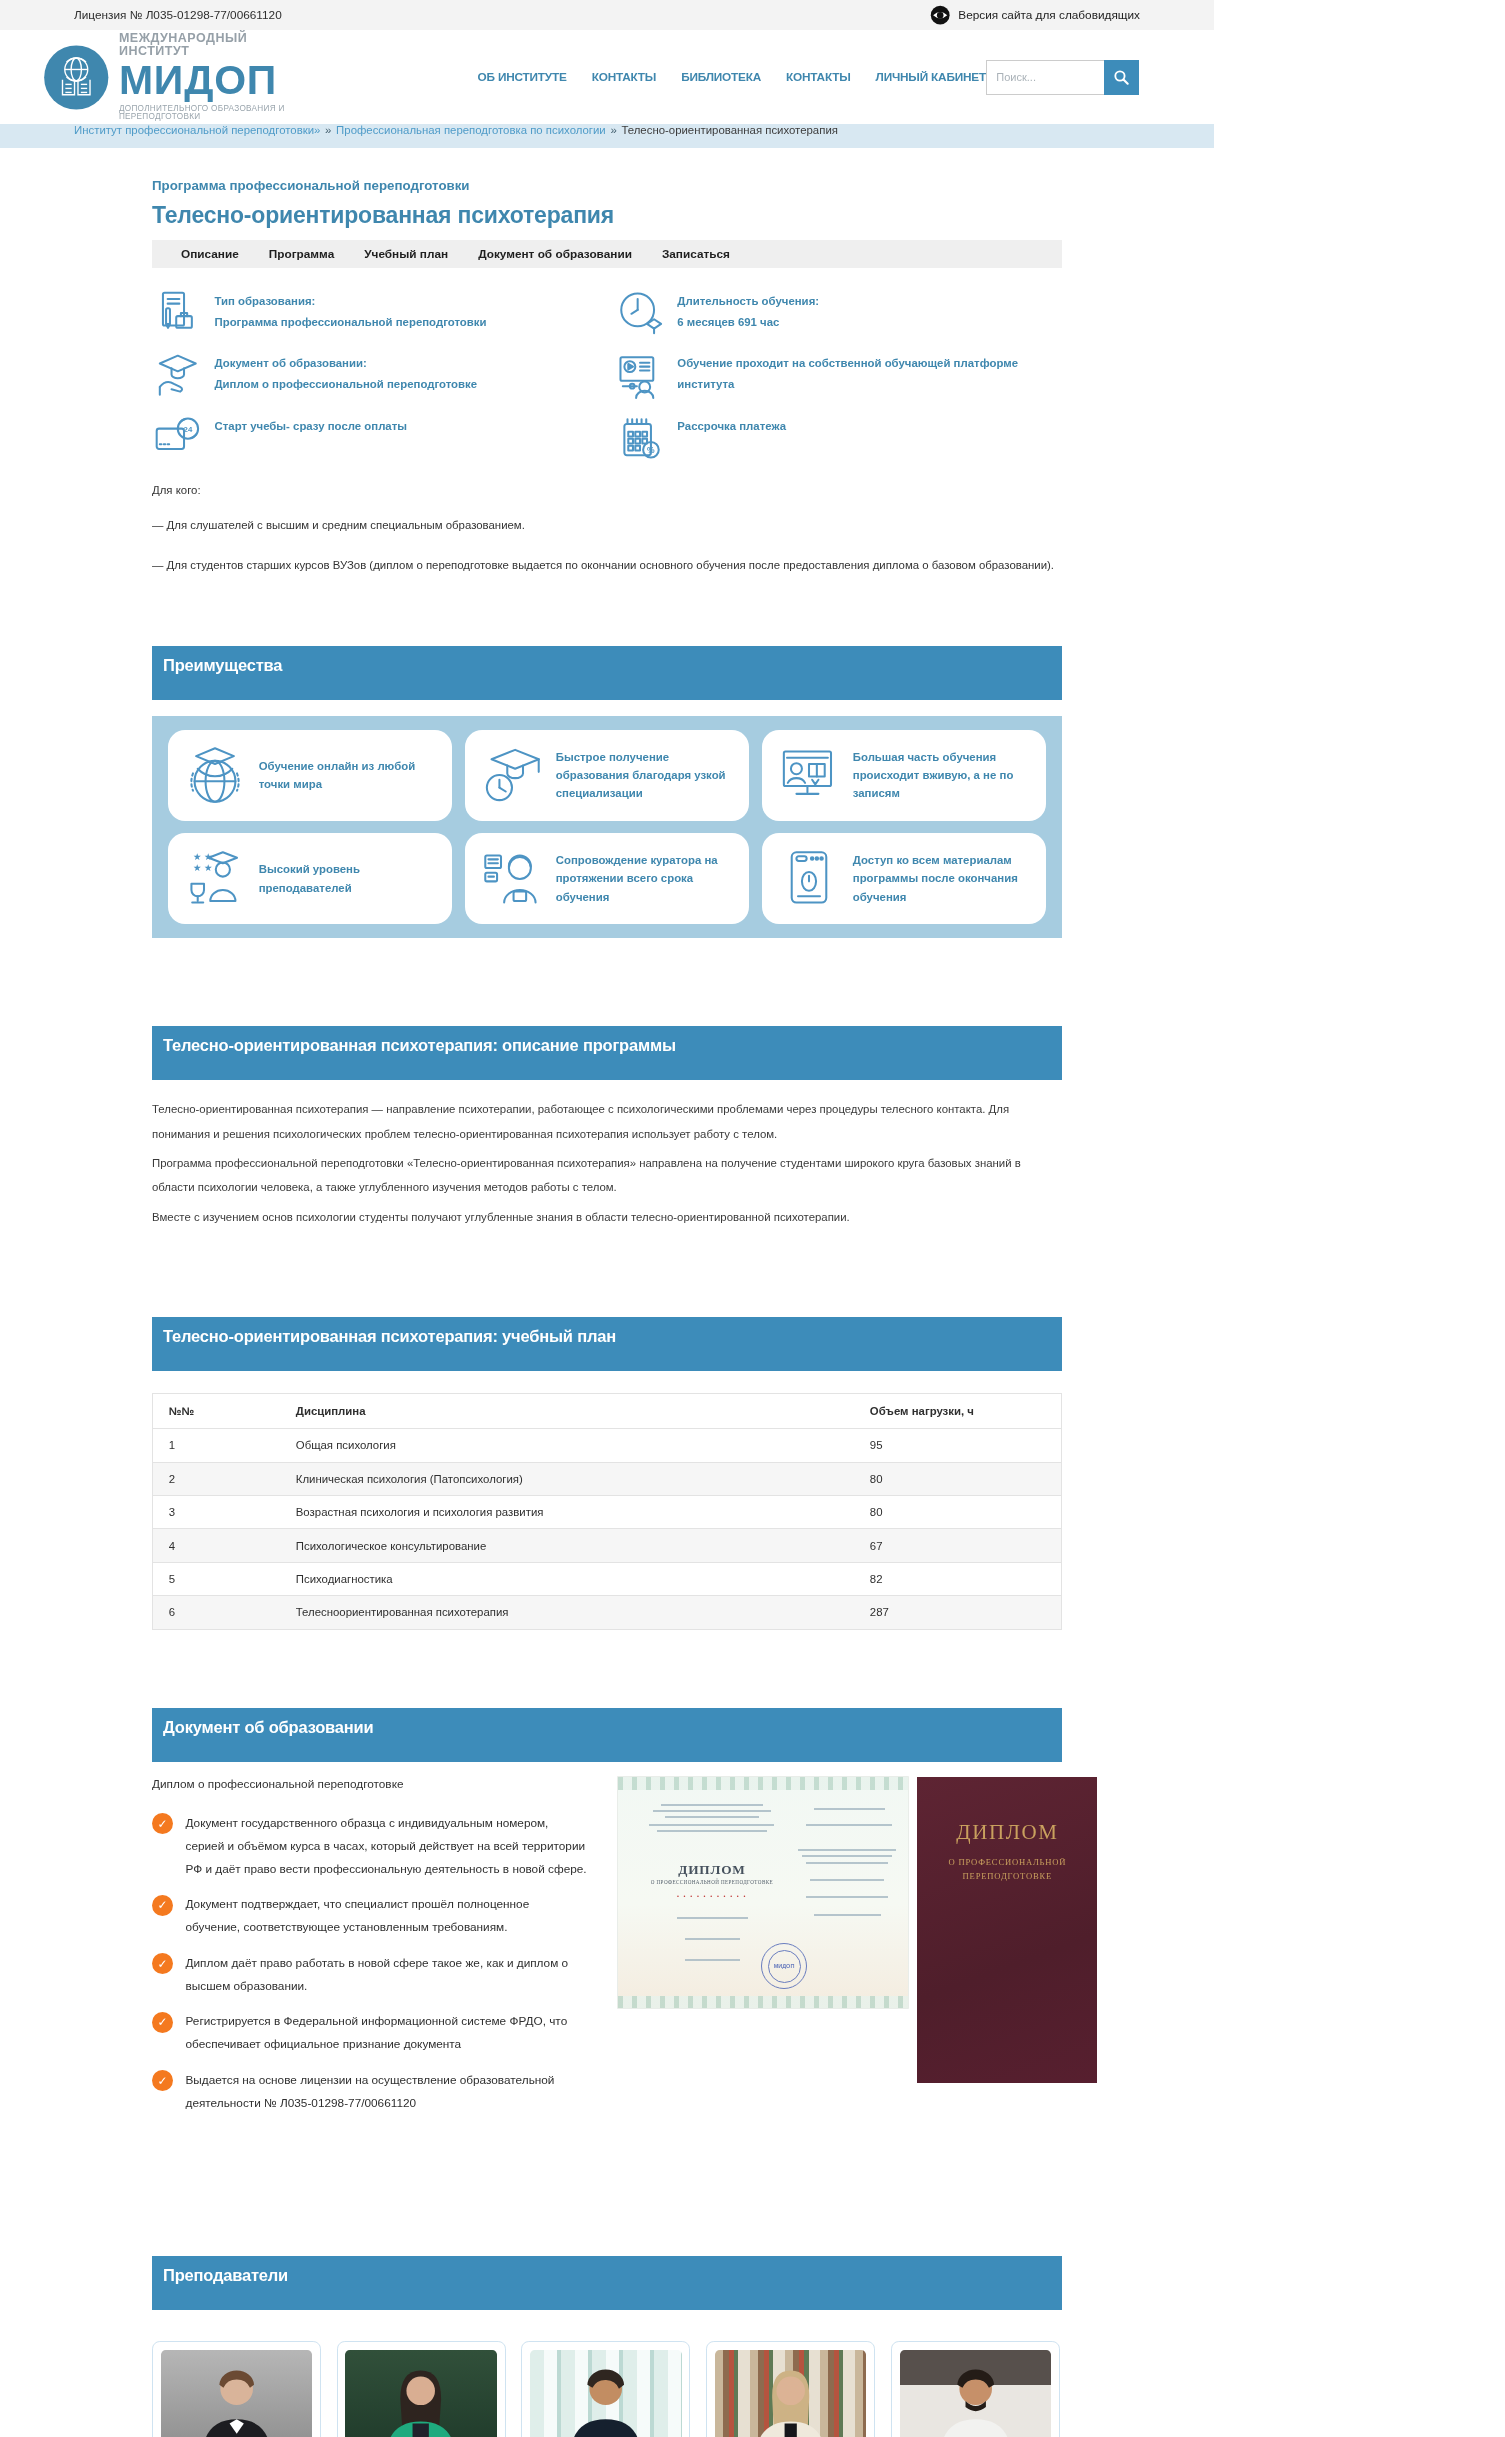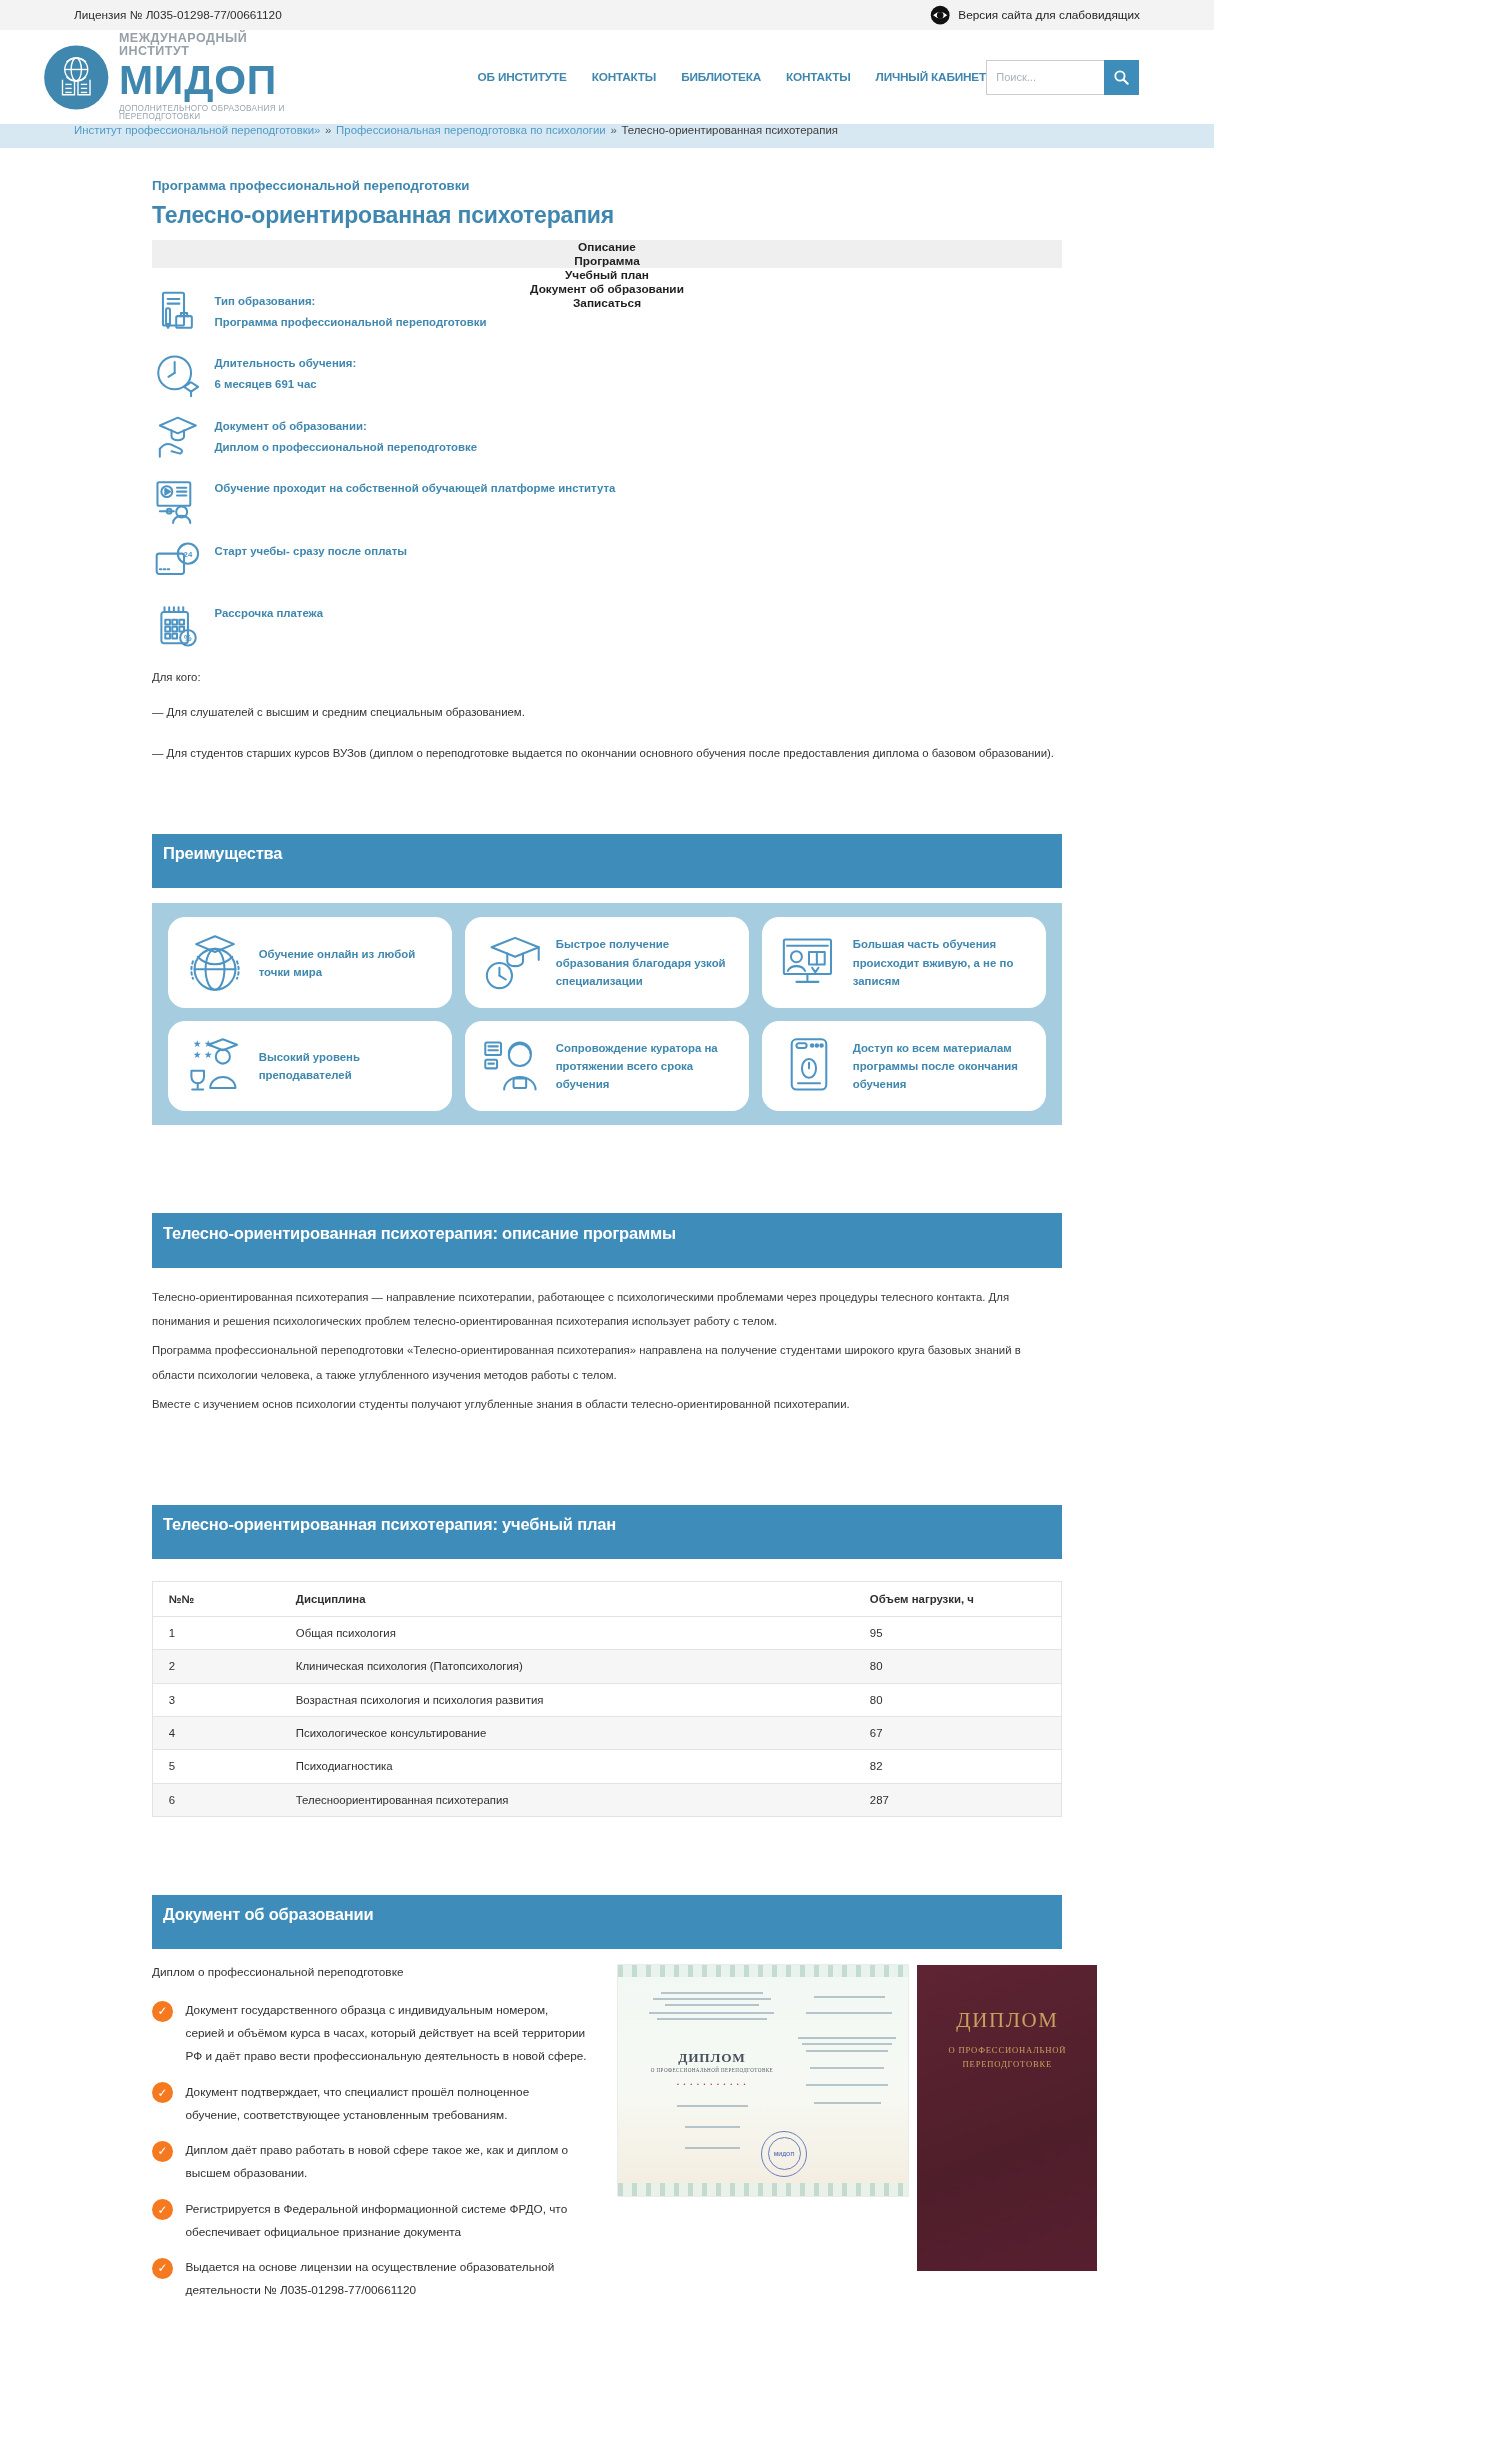--- a/index.html
+++ b/index.html
@@ -31,25 +31,25 @@
   
   .breadcrumb{height:23.5px;background:#d8e8f2;display:flex;align-items:flex-start;padding:0 74px;font-size:11.4px;gap:4.7px;}
   .bc-link{color:#4e9bc8;cursor:pointer;}
   .bc-sep{color:#44606f;}
   .bc-current{color:#3c3c3c;}
 
   
   .main{width:910px;margin:0 auto;}
   .kicker{margin-top:30px;font-size:13.3px;font-weight:700;color:#3f87ae;}
   .page-title{margin-top:9.4px;font-size:23px;font-weight:700;color:#3f87ae;letter-spacing:-0.2px;}
-  .tabs{margin-top:11px;background:#efefef;display:flex;align-items:center;height:28px;padding:0 14px;gap:0;flex-direction:column;}
+  .tabs{margin-top:11px;background:#efefef;display:flex;align-items:center;height:28px;padding:0 14px;gap:0;}
   .tab{font-size:11.8px;font-weight:700;color:#1f1f1f;padding:0 15px;cursor:pointer;white-space:nowrap;}
 
   
-  .features{margin-top:20.4px;display:grid;grid-template-columns:1fr;row-gap:12.5px;column-gap:15.7px;}
+  .features{margin-top:20.4px;display:grid;grid-template-columns:1fr 1fr;row-gap:12.5px;column-gap:15.7px;}
   .feature{display:flex;gap:12.5px;align-items:flex-start;}
   .feature .ic{width:50px;height:50px;flex:none;}
   .feature-text{font-size:11.4px;color:#3f87ae;font-weight:700;line-height:1.85;white-space:pre-line;padding-top:2.4px;}
 
   
   .for-whom{margin-top:20.4px;font-size:11.4px;color:#333;}
   .for-whom .fw-title{margin-bottom:3.1px;}
   .for-whom .fw-item{margin-top:19px;line-height:1.9;}
 
   

